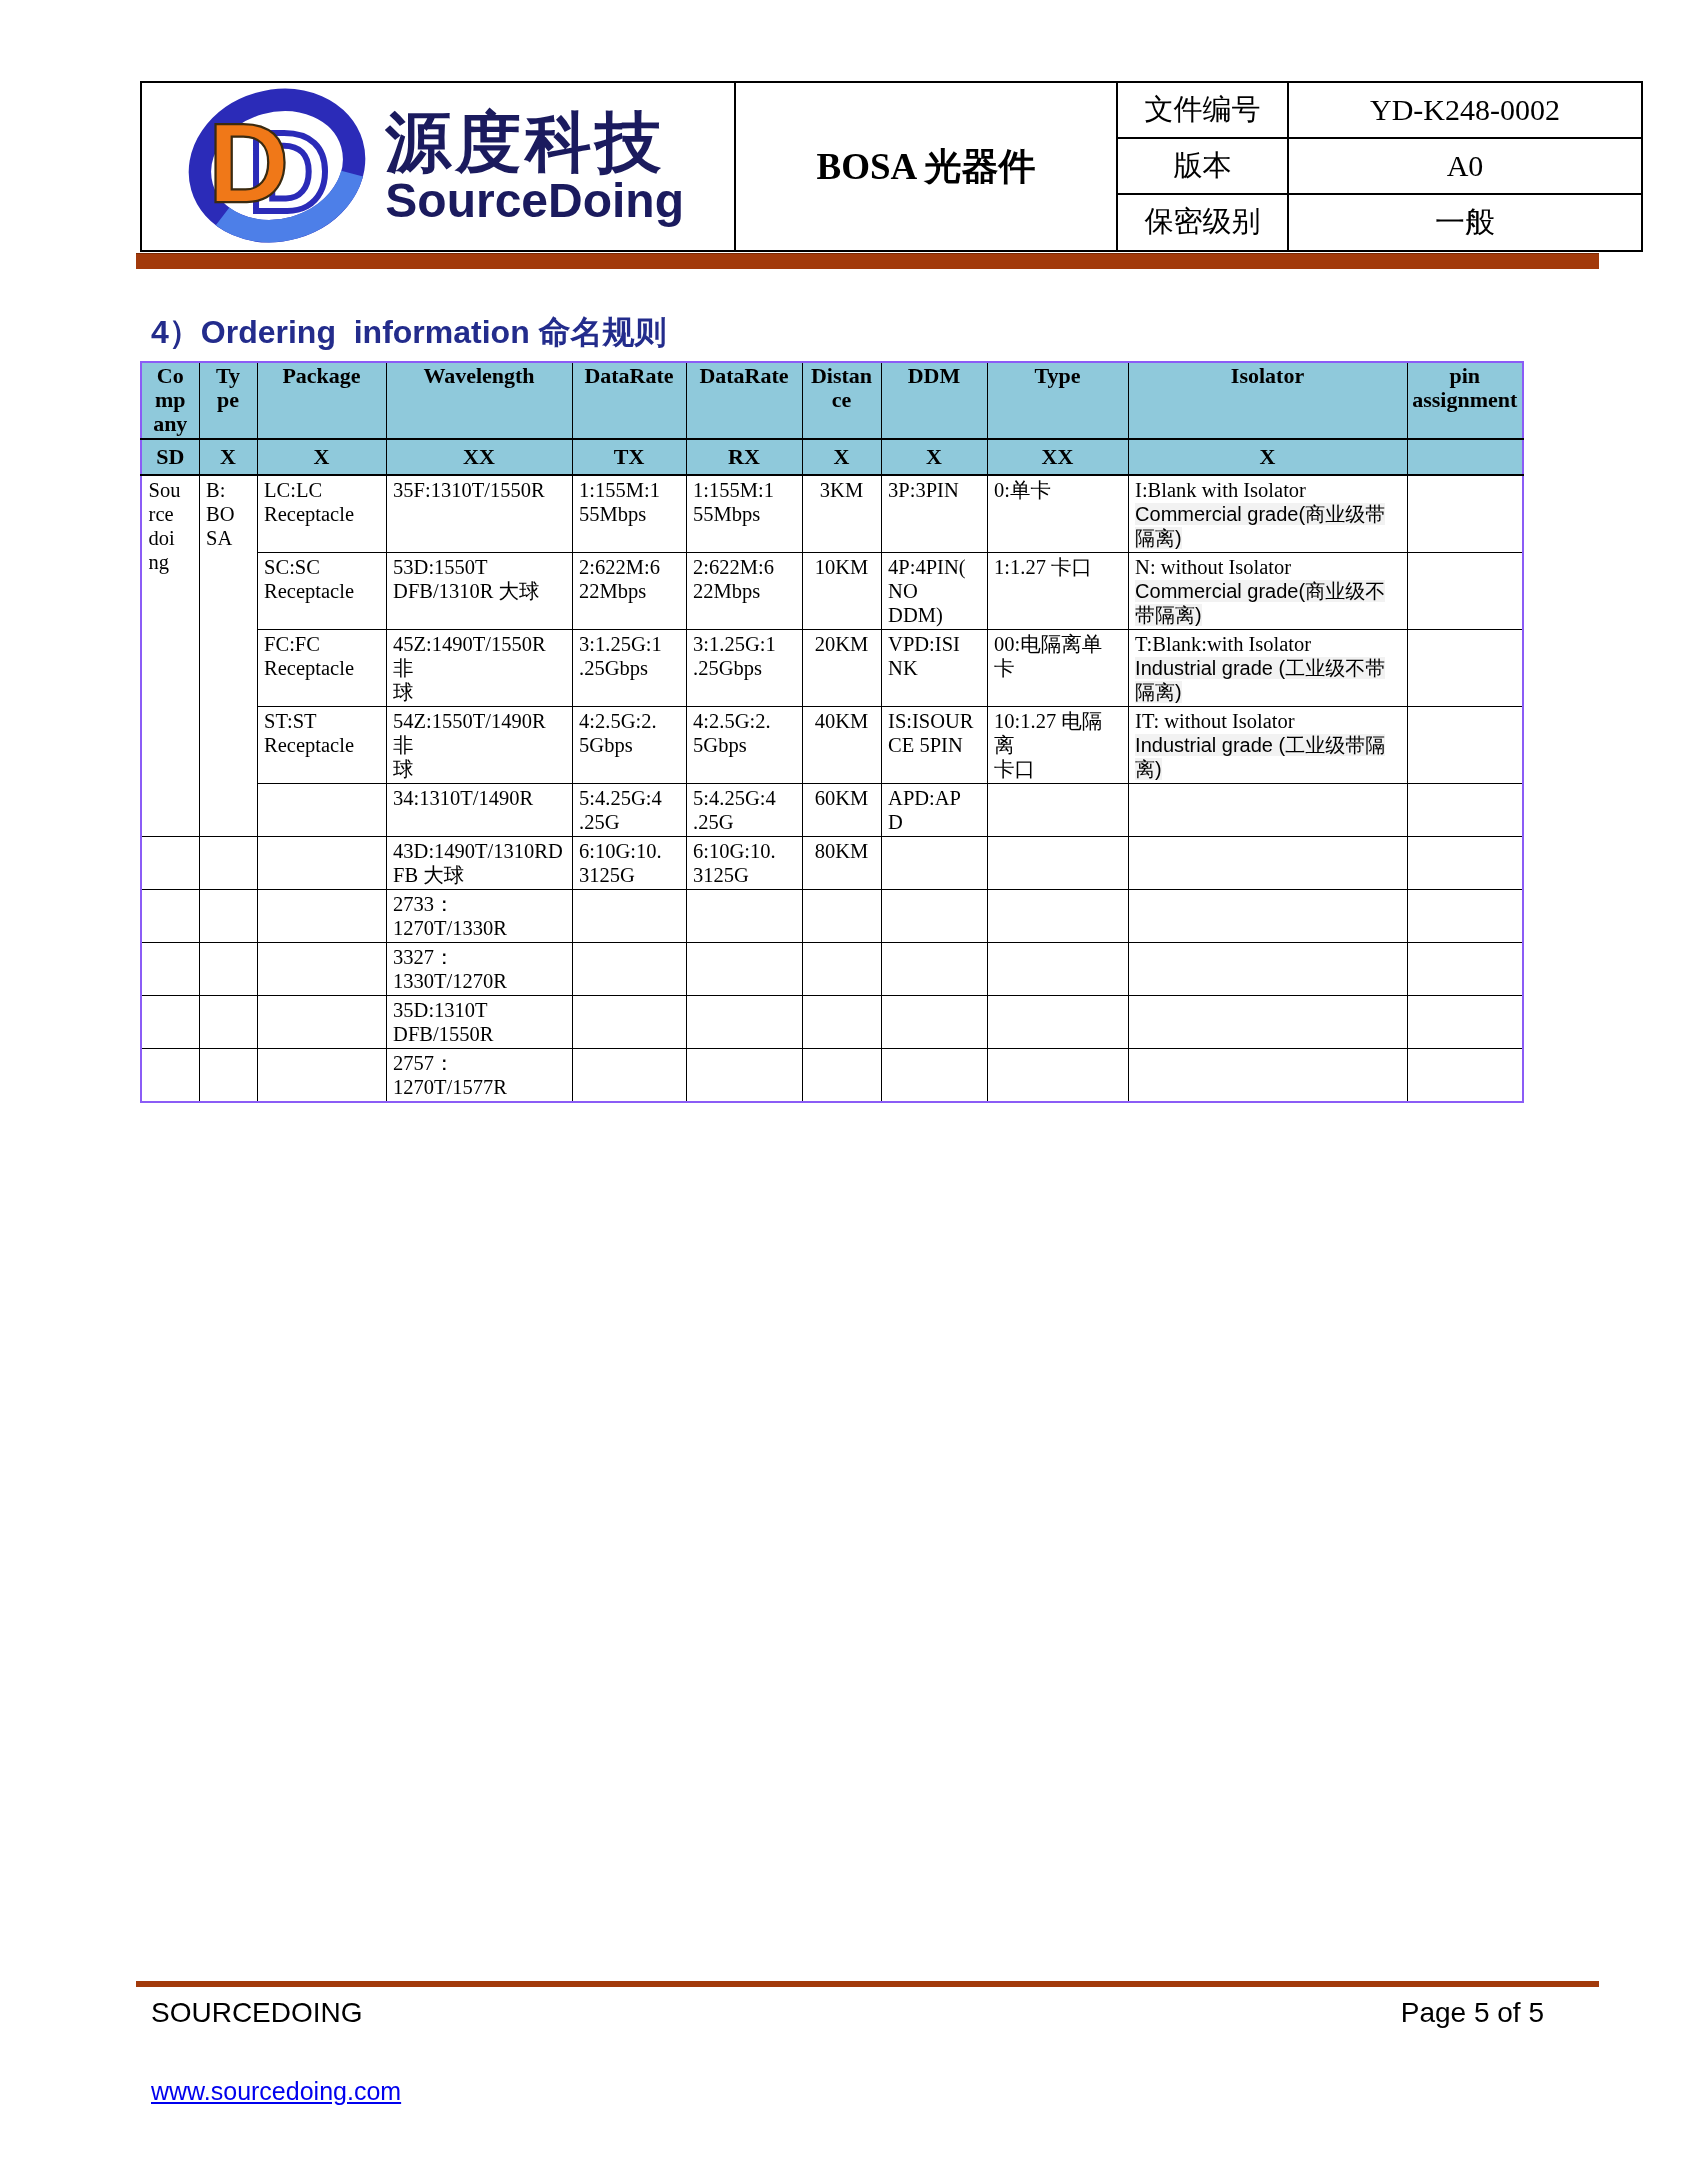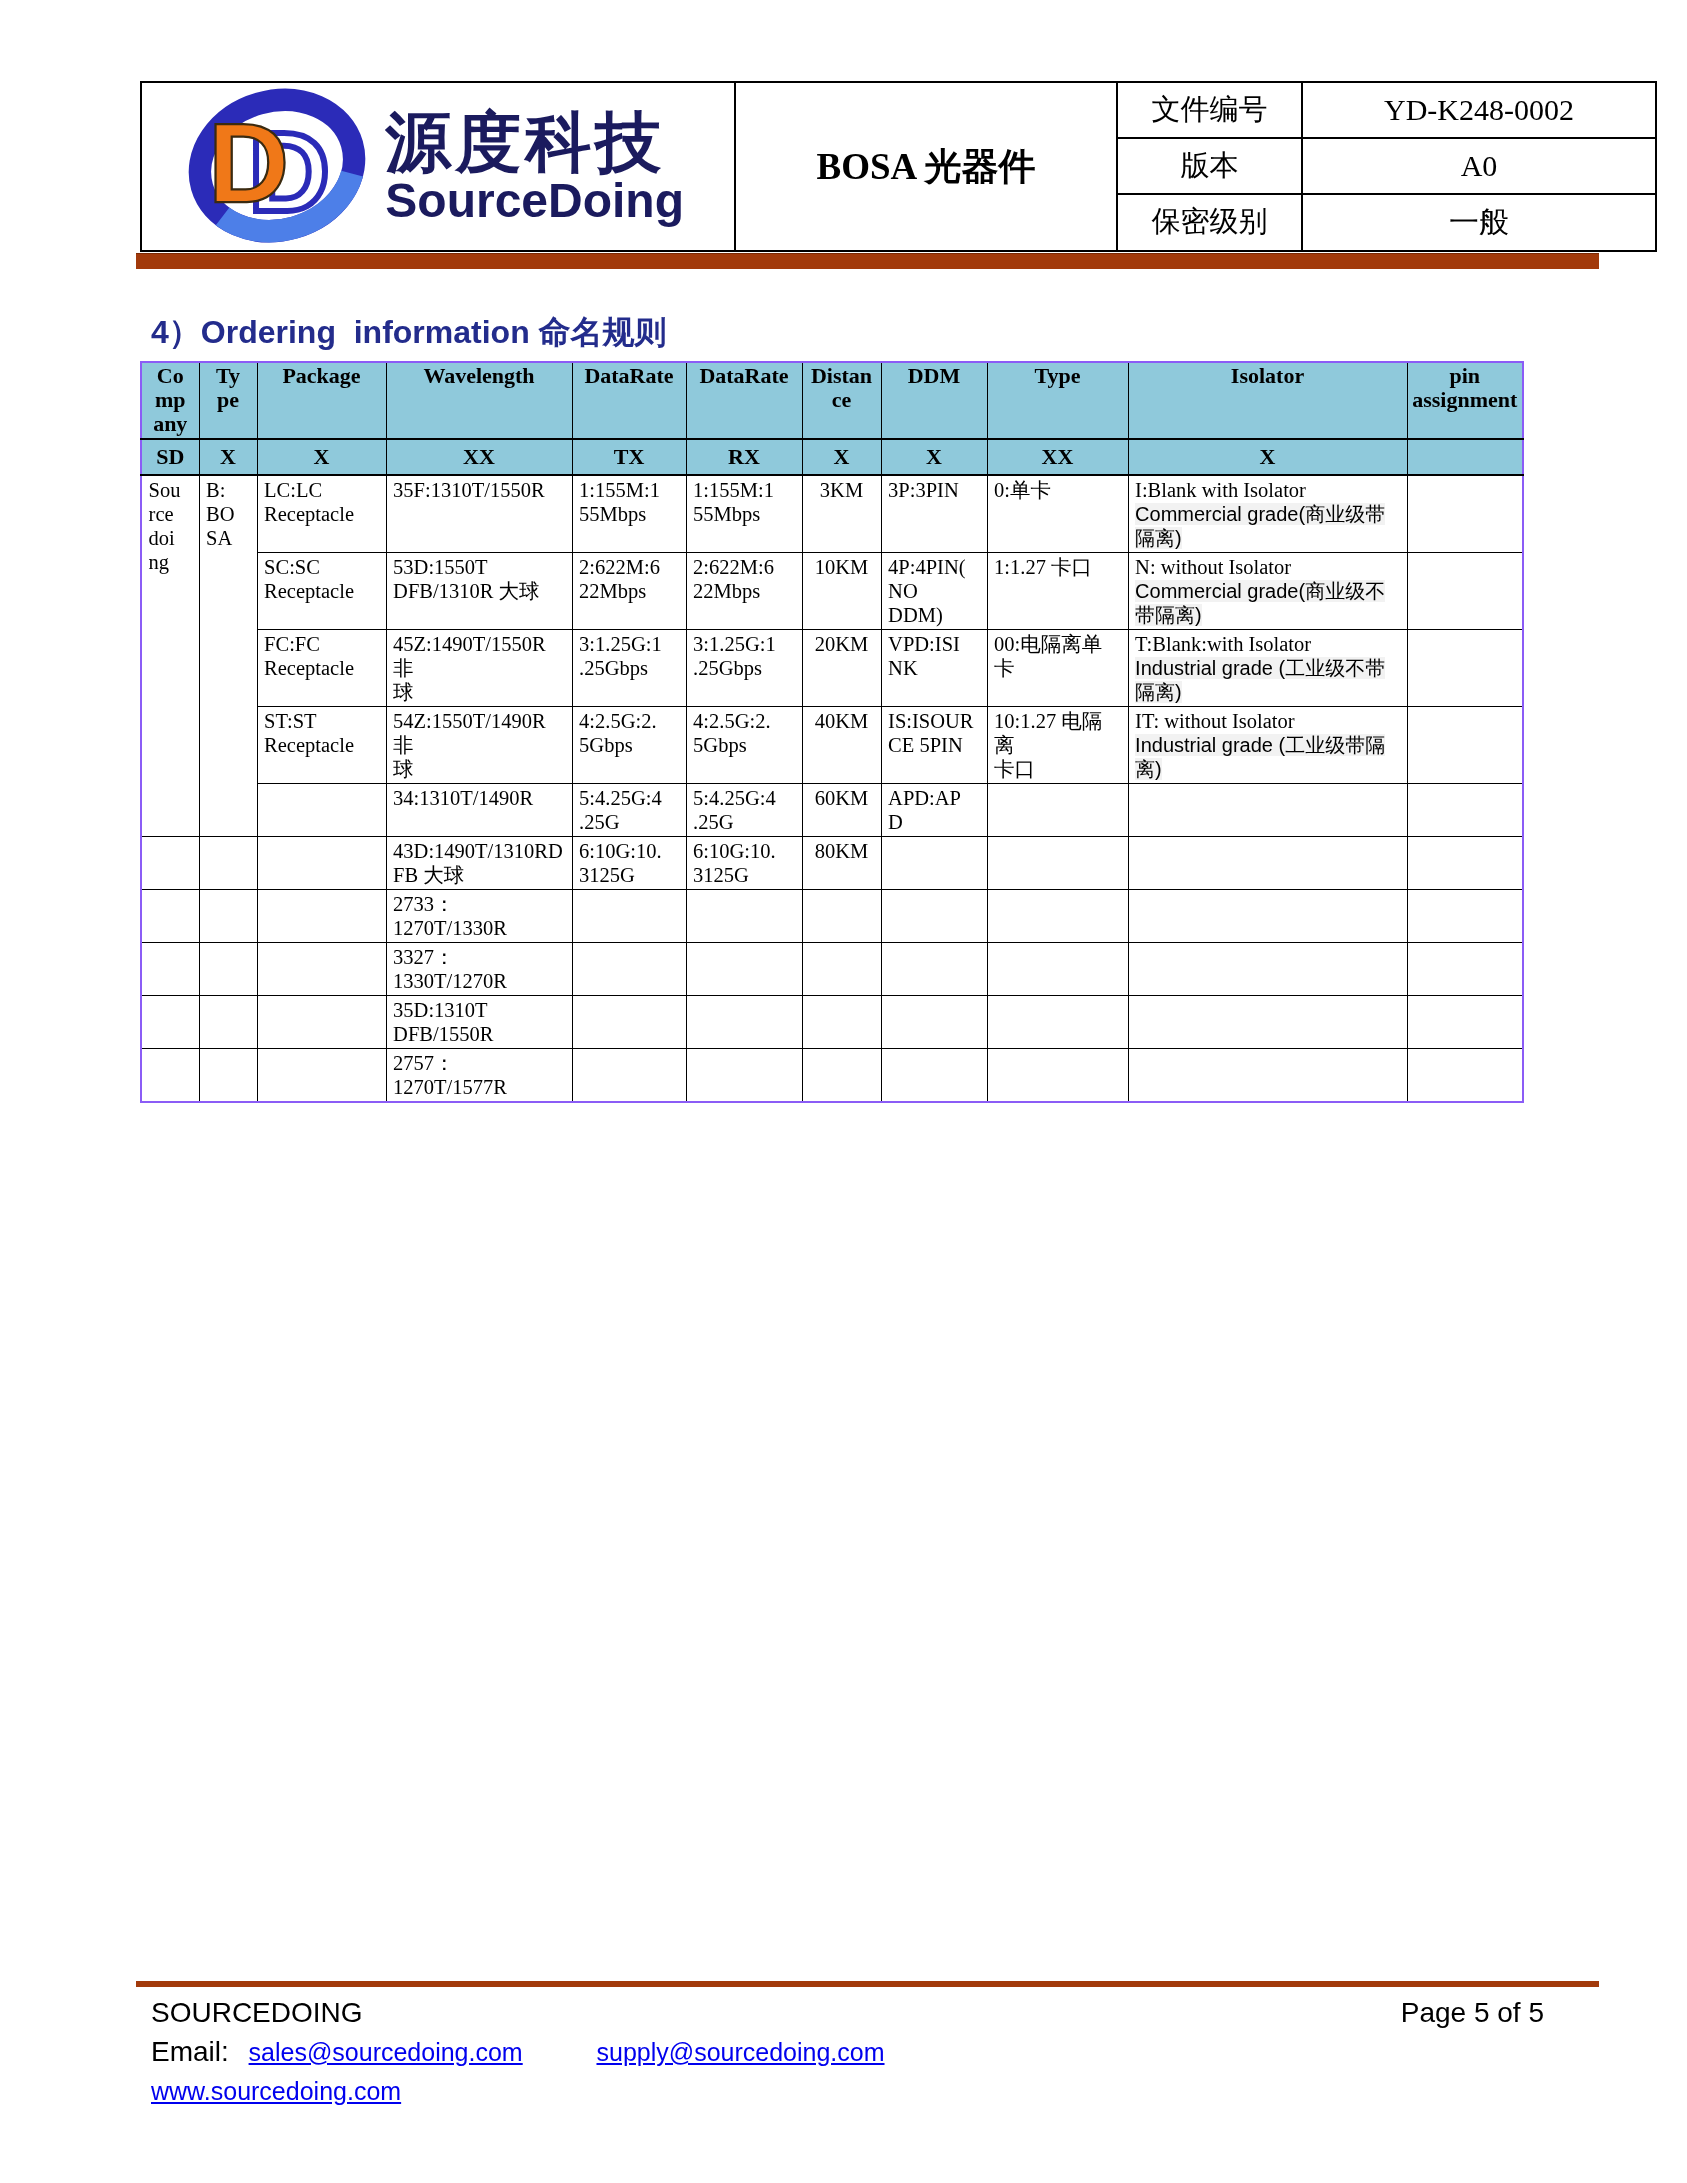--- a/index.html
+++ b/index.html
@@ -19,21 +19,21 @@
   .logo-wrap { display:flex; align-items:center; padding-left:36px; gap:9.3px; }
   .logo-text .cn {
     font-family:"Liberation Sans","DejaVu Sans",sans-serif;
     font-size:66px; font-weight:bold; color:#1b1b5e; letter-spacing:4px; line-height:1.05;
   }
   .logo-text .en {
     font-family:"Liberation Sans","DejaVu Sans",sans-serif;
     font-size:48px; font-weight:bold; color:#1b1b5e; line-height:1.0;
   }
   .prod-cell { width:382px; text-align:center; font-size:37px; font-weight:bold; }
-  .hl-label  { width:185px; text-align:center; font-size:29px; }
+  .hl-label  { width:171px; text-align:center; font-size:29px; }
   .hl-value  { width:354px; text-align:center; font-size:30px; }
 
   .brown-bar {
     position:absolute; left:136px; top:253px; width:1463px; height:16px;
     background:#a23a0b; border-top:1.3px solid #7a2a05;
   }
 
   
   .section-title {
     position:absolute; left:151px; top:311px;
@@ -328,23 +328,18 @@
       <td></td>
     </tr>
   </tbody>
     </table>
 
   <div class="footer-rule"></div>
   <div class="footer-line1">
     <span>SOURCEDOING</span>
     <span>Page 5 of 5</span>
   </div>
-  <div class="footer-line2">
-    <span>Email:</span>
-    <a class="link">sales@sourcedoing.com</a>
-    <a class="link">supply@sourcedoing.com</a>
-  </div>
   <div class="footer-line3">
     <a class="link">www.sourcedoing.com</a>
   </div>
 
 </div>
 
 
 </body></html>

